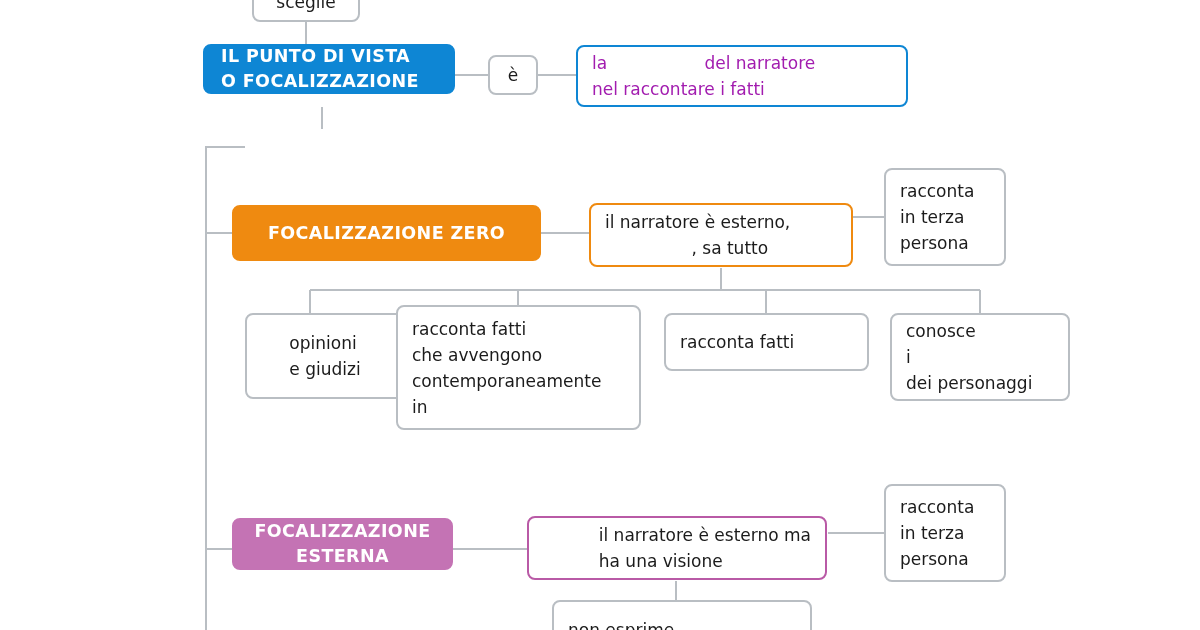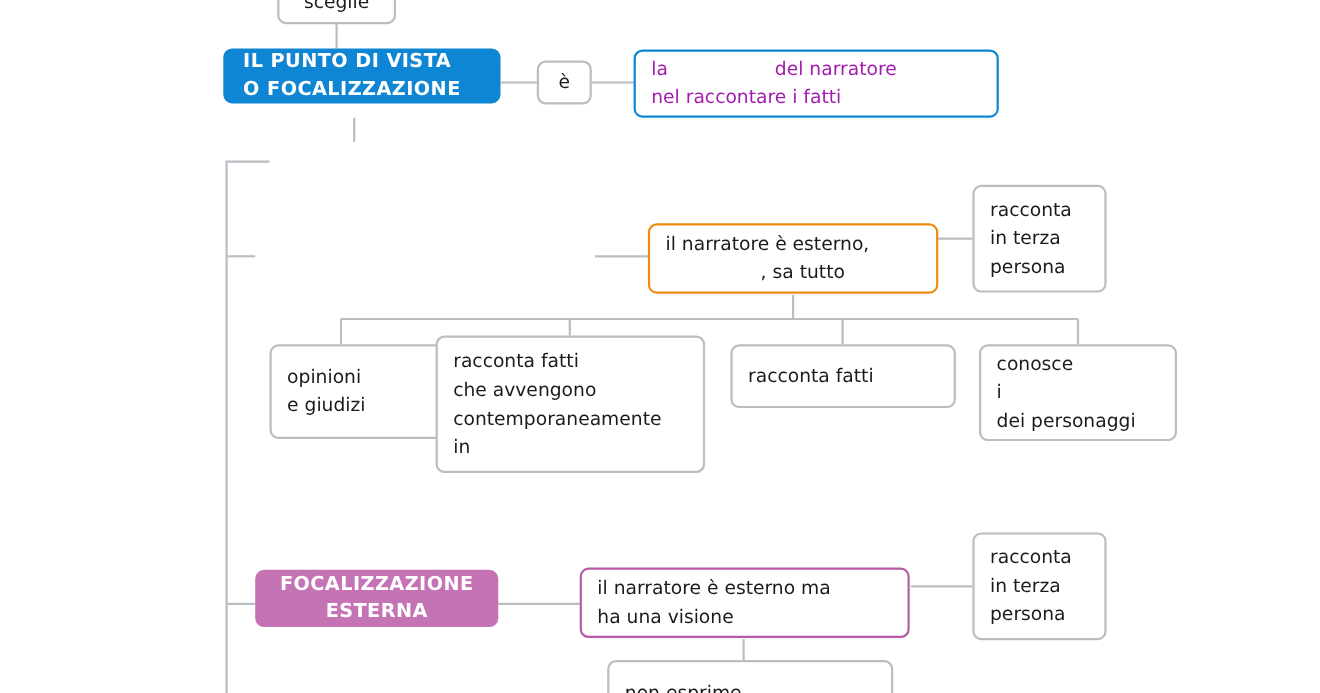--- a/index.html
+++ b/index.html
@@ -158,33 +158,36 @@
   <div class="node plain center" style="left:488px; top:55px; width:50px; height:40px;">
     <span class="txt">è</span>
   </div>
 
   <div class="node blue-outline" style="left:576px; top:45px; width:332px; height:62px;">
     <span class="txt">la                  del narratore
 nel raccontare i fatti</span>
   </div>
 
 
+  <div class="node orange-fill center" style="left:232px; top:205px; width:309px; height:56px;">
+    <span class="txt">FOCALIZZAZIONE ZERO</span>
+  </div>
 
   <div class="node orange-outline" style="left:589px; top:203px; width:264px; height:64px;">
     <span class="txt">il narratore è esterno,
                 , sa tutto</span>
   </div>
 
   <div class="node plain" style="left:884px; top:168px; width:122px; height:98px;">
     <span class="txt">racconta
 in terza
 persona</span>
   </div>
 
-  <div class="node plain" style="left:245px; top:313px; width:160px; height:86px;">
+  <div class="node plain" style="left:245px; top:313px; width:160px; height:86px;align-items:center;">
     <span class="txt">opinioni
 e giudizi</span>
   </div>
 
   <div class="node plain" style="left:396px; top:305px; width:245px; height:125px;">
     <span class="txt">racconta fatti
 che avvengono
 contemporaneamente
 in</span>
   </div>
@@ -197,21 +200,21 @@
     <span class="txt">conosce
 i
 dei personaggi</span>
   </div>
 
   <div class="node purple-fill" style="left:232px; top:518px; width:221px; height:52px;">
     <span class="txt">FOCALIZZAZIONE
 ESTERNA</span>
   </div>
 
-  <div class="node purple-outline" style="left:527px; top:516px; width:300px; height:64px;">
+  <div class="node purple-outline" style="left:527px; top:516px; width:300px; height:64px;align-items:flex-end;">
     <span class="txt">il narratore è esterno ma
 ha una visione</span>
   </div>
 
   <div class="node plain" style="left:884px; top:484px; width:122px; height:98px;">
     <span class="txt">racconta
 in terza
 persona</span>
   </div>
 

